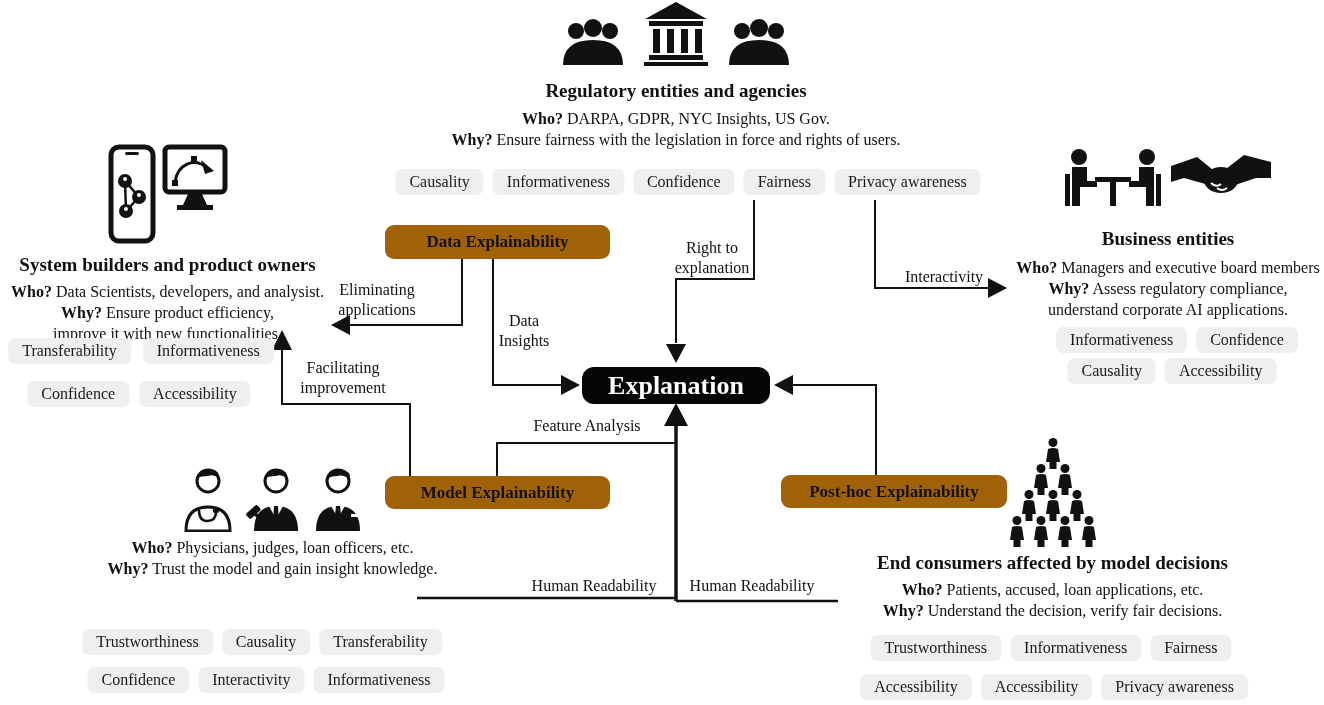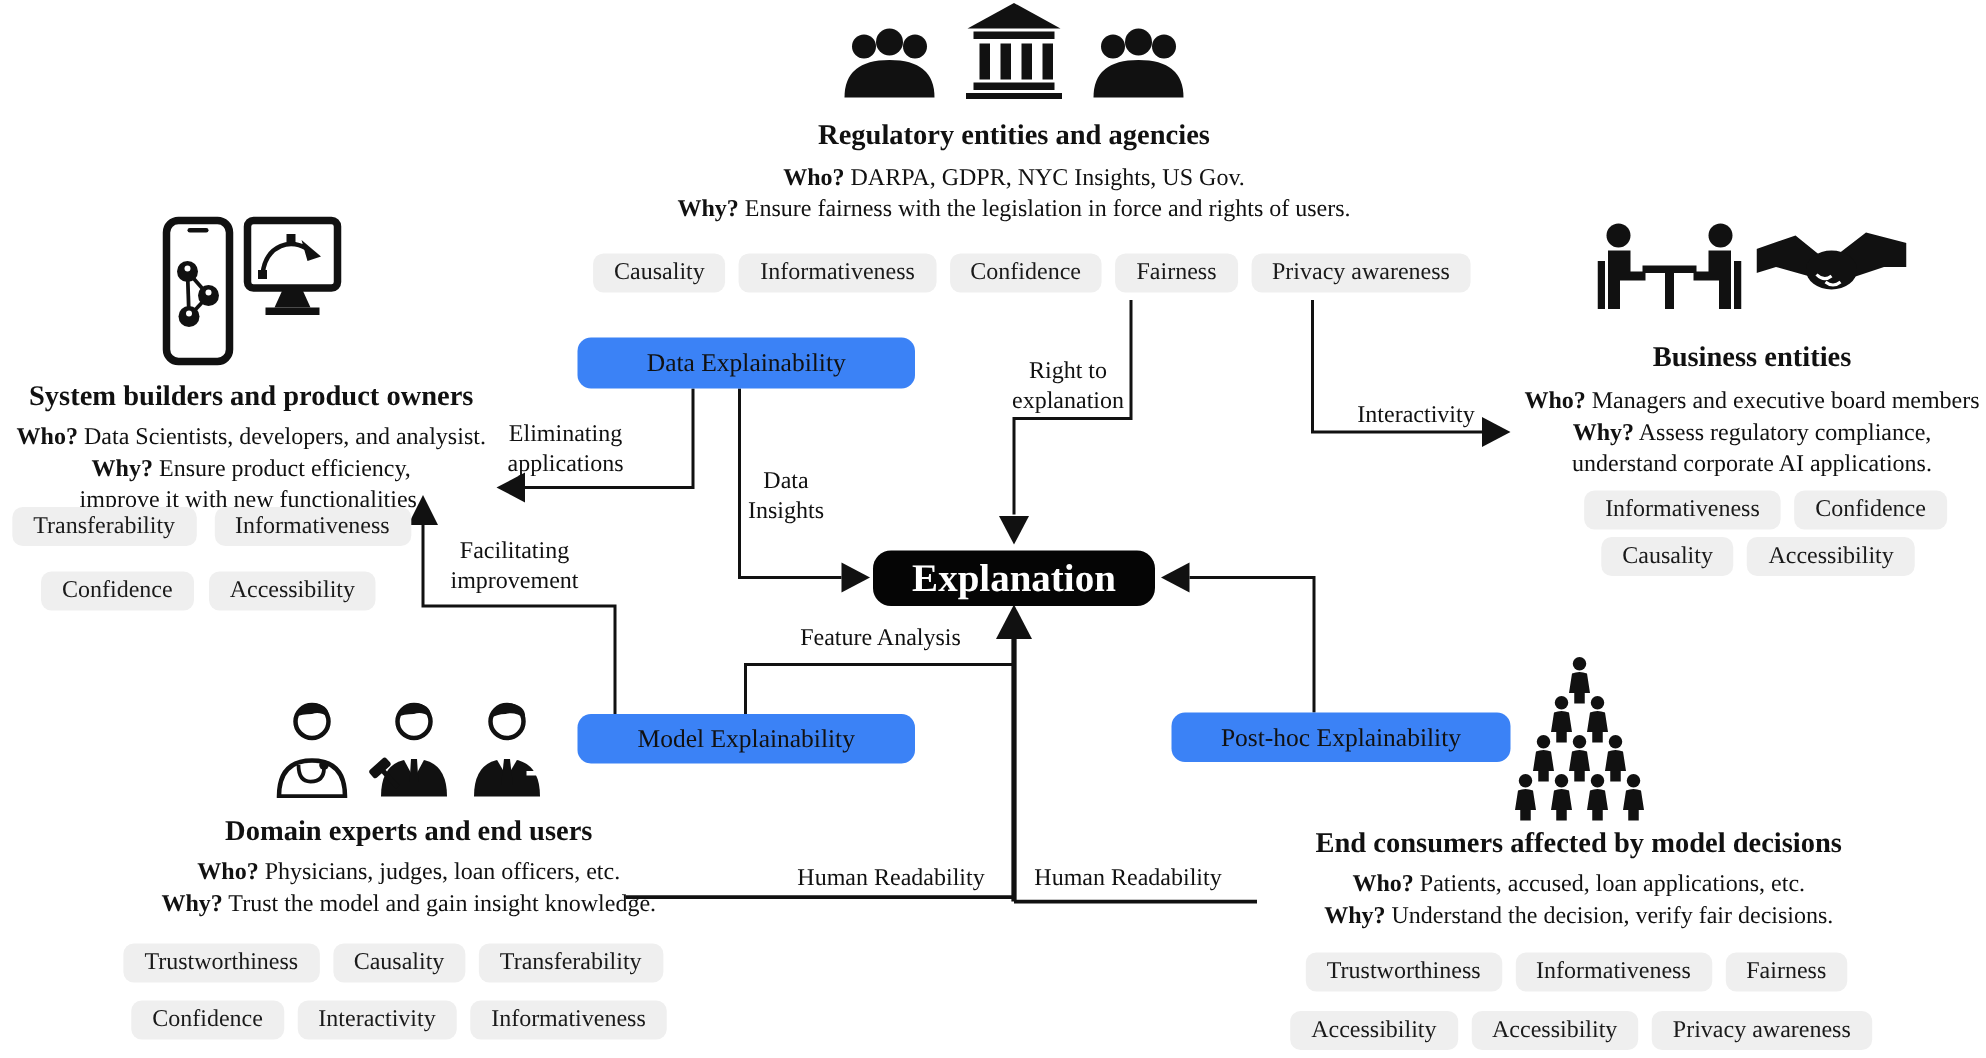--- a/index.html
+++ b/index.html
@@ -5,22 +5,22 @@
   html,body{margin:0;padding:0;background:#fff;}
   .canvas{position:relative;width:1324px;height:705px;background:#ffffff;
           font-family:"Liberation Serif", serif;color:#111;overflow:hidden;}
   .grp{position:absolute;text-align:center;}
   .grp-title{font-weight:bold;font-size:19px;line-height:1.15;}
   .grp-line{font-size:16px;line-height:21px;}
   .qlabel{font-weight:bold;}
   .icon-row{display:flex;justify-content:center;align-items:flex-end;gap:16px;}
   .tag-row{position:absolute;display:flex;gap:9px;white-space:nowrap;transform:translateX(-50%);}
   .tag{background:#efefef;border-radius:7px;padding:4px 14px;font-size:16px;color:#1a1a1a;text-align:right;}
-  .module{position:absolute;background:#3b82f6;border-radius:9px;display:flex;align-items:center;
-          justify-content:center;font-weight:normal;font-size:17px;}
+  .module{position:absolute;background:#a16207;border-radius:9px;display:flex;align-items:center;
+          justify-content:center;font-weight:bold;font-size:17px;}
   .explanation{position:absolute;background:#050505;color:#fff;border-radius:12px;display:flex;
           align-items:center;justify-content:center;font-weight:bold;font-size:26px;}
   .edge-label{position:absolute;transform:translateX(-50%);text-align:center;font-size:16px;
           line-height:1.22;white-space:nowrap;}
   svg.wires{position:absolute;left:0;top:0;}
   .ic{display:block;}
 </style>
 </head>
 <body>
 
@@ -204,21 +204,20 @@
       </svg>
       <svg class="ic" width="54" height="66" viewBox="0 0 54 66">
         <circle cx="27" cy="15" r="11" fill="#fff" stroke="#111" stroke-width="3"></circle>
         <path d="M16 13 Q18 2 30 3 Q40 5 39 13 Q32 8 26 10 Q20 10 16 13 Z" fill="#111"></path>
         <path d="M5 65 Q5 40 27 40 Q49 40 49 65 Z" fill="#111"></path>
         <path d="M20 40 L27 52 L34 40 Z" fill="#fff"></path>
         <path d="M25 40 L29 40 L31 58 L23 58 Z" fill="#111"></path>
         <rect x="40" y="48" width="7" height="3" fill="#fff"></rect>
       </svg>
     </div>
-    <div class="grp-title" style="margin-top:12px;">Domain experts and end users</div>
     <div class="grp-line" style="margin-top:5px;">
       <span class="qlabel">Who?</span>
       <span>Physicians, judges, loan officers, etc.</span>
     </div>
     <div class="grp-line">
       <span class="qlabel">Why?</span>
       <span>Trust the model and gain insight knowledge.</span>
     </div>
   </div>
 

